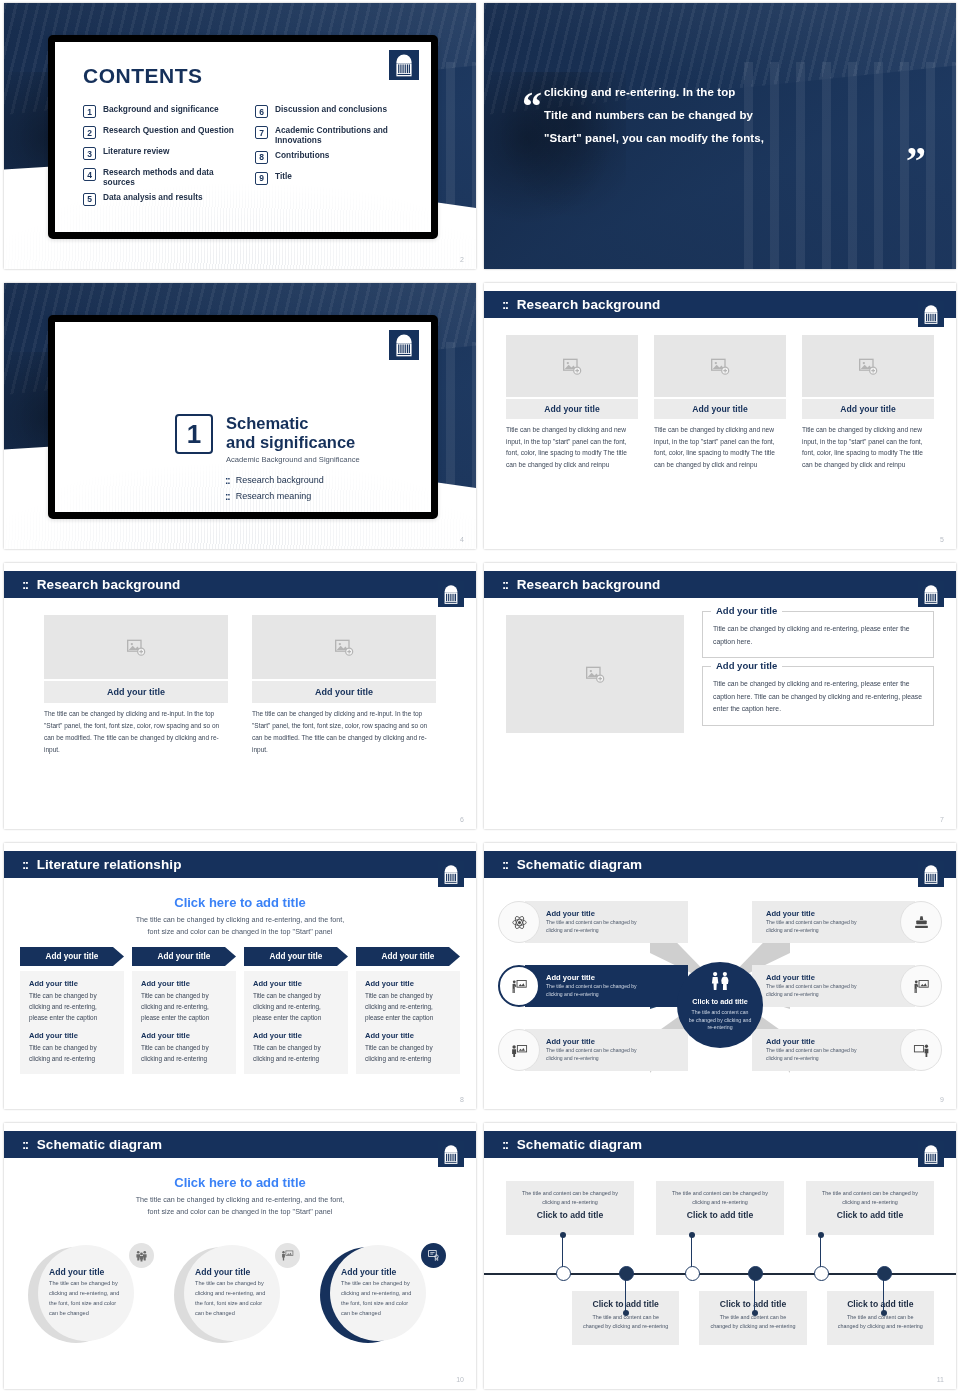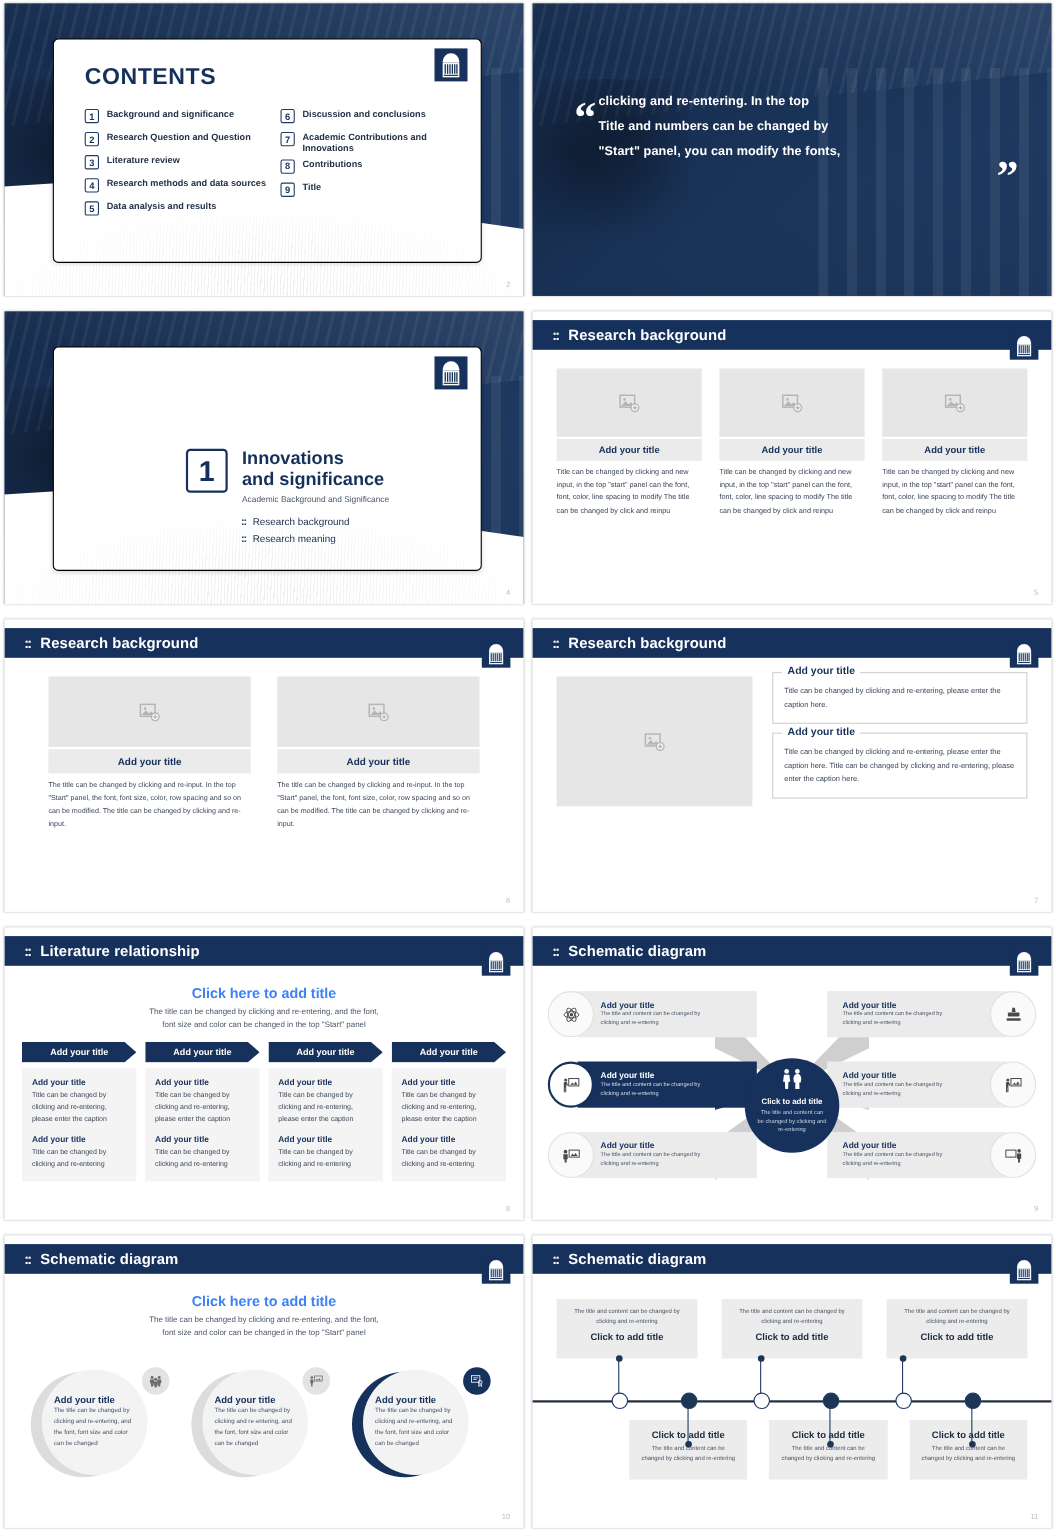--- a/index.html
+++ b/index.html
@@ -60,21 +60,21 @@
     background:
       repeating-linear-gradient(92deg, rgba(150,160,175,.16) 0 1px, rgba(0,0,0,0) 1px 3px);
     -webkit-mask-image:radial-gradient(ellipse 78% 64% at 50% 96%, #000 10%, transparent 72%);
             mask-image:radial-gradient(ellipse 78% 64% at 50% 96%, #000 10%, transparent 72%);
     opacity:.95;
   }
 
   
   .card{
     position:absolute; left:44px; top:32px; right:38px; bottom:30px;
-    background:#fff; border:1px solid #000000; border-radius:5px;
+    background:#fff; border:7px solid #000000; border-radius:5px;
     box-shadow:0 1px 4px rgba(0,0,0,.14);
     overflow:hidden;
   }
   .card .wave{ opacity:.8; }
 
   .logo{
     position:absolute; width:30px; height:30px; background:#16325c;
     display:flex; align-items:flex-end; justify-content:center;
   }
   .logo svg{ width:26px; height:26px; display:block; }
@@ -401,21 +401,21 @@
       <div class="wave"></div>
       <div class="logo" style="right:12px;top:8px">
         <svg>
             <use href="#ic-logo"></use>
           </svg>
       </div>
       <div class="sec-wrap">
         <div class="sec-row">
           <div class="sec-num">1</div>
           <div>
-            <div class="sec-title">Innovations</div>
+            <div class="sec-title">Schematic</div>
             <div class="sec-title">and significance</div>
             <div class="sec-sub">Academic Background and Significance</div>
           </div>
         </div>
         <div class="sec-bullets">
           <div class="sec-b">
             <span class="dots">::</span>
             <span>Research background</span>
           </div>
           <div class="sec-b">

